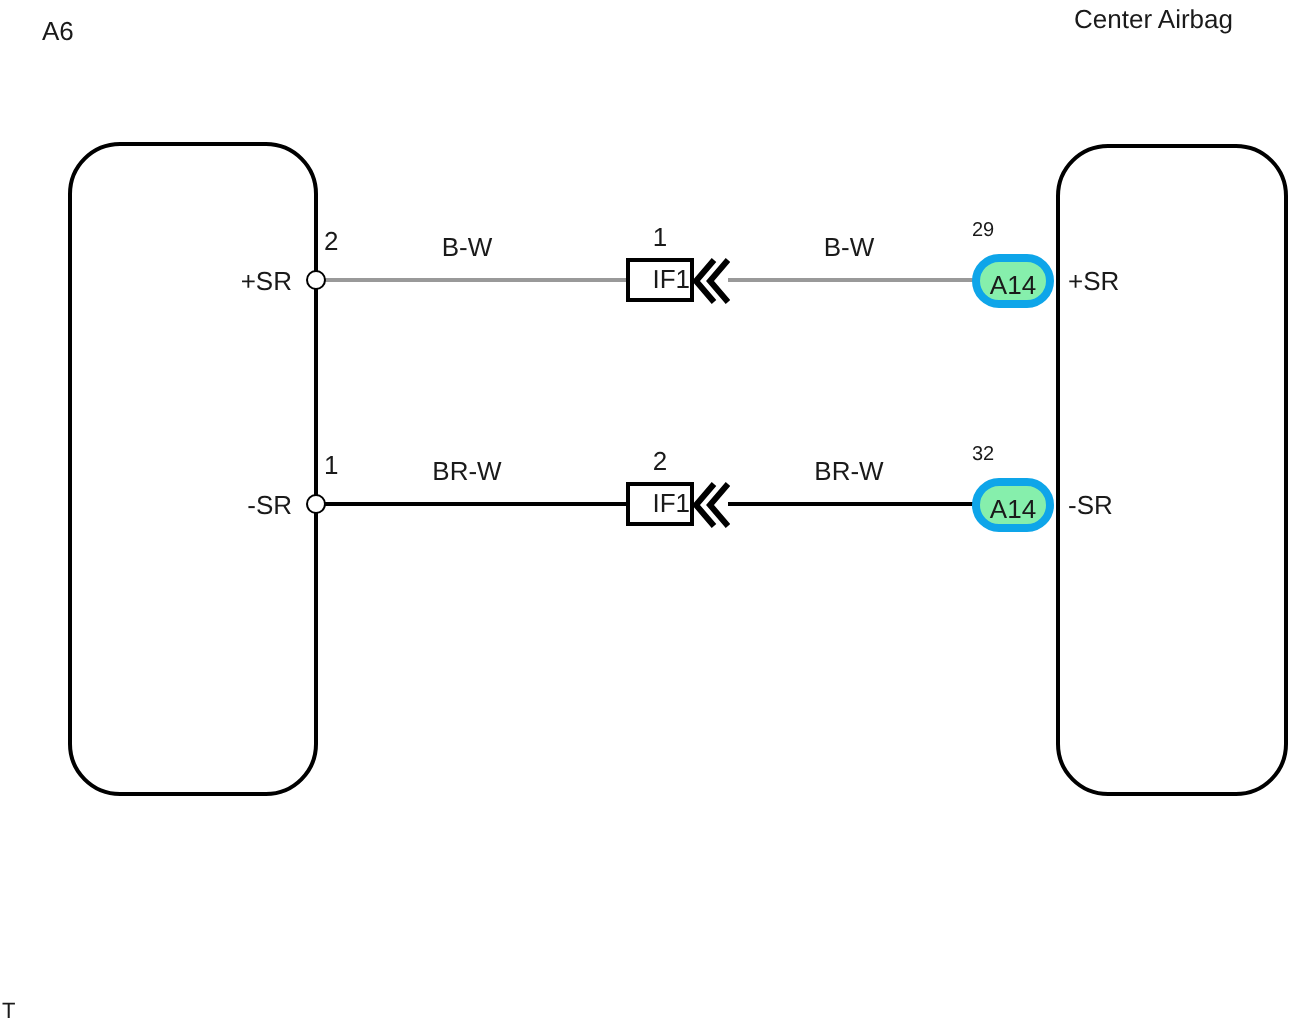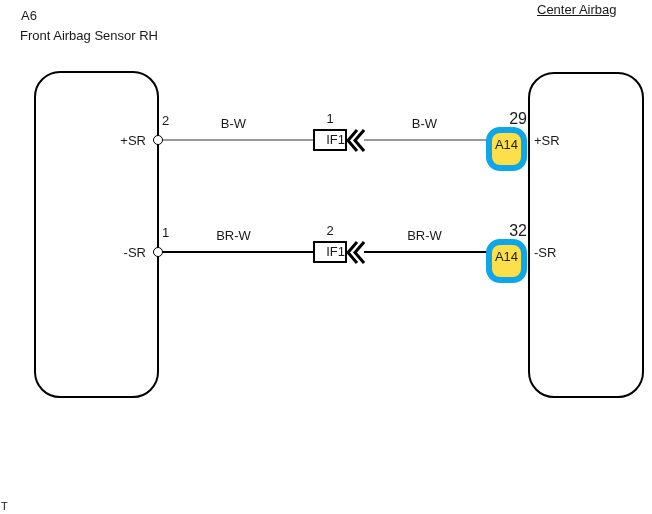--- a/index.html
+++ b/index.html
@@ -13,21 +13,21 @@
     width: 652px;
     height: 514px;
     background: #ffffff;
     overflow: hidden;
   }
   .txt { position: absolute; font-size: 13px; line-height: 15px; white-space: nowrap; }
 
   
   .hdr-left-1  { left: 21px;  top: 8px;  }
   .hdr-left-2  { left: 20px;  top: 28px; }
-  .hdr-right-1 { left: 537px; top: 2px; text-decoration: underline;  }
+  .hdr-right-1 { left: 537px; top: 2px;  }
   .hdr-right-2 { left: 537px; top: 17px; }
 
   
   .component-box {
     position: absolute;
     border: 2px solid #000;
     border-radius: 26px;
     background: #fff;
   }
   .box-left  { left: 34px;  top: 71px; width: 125px; height: 327px; }
@@ -63,35 +63,34 @@
     width: 34px; height: 22px;
     border: 2px solid #000; background: #fff;
     font-size: 13px; text-align: right; line-height: 18px;
   }
   .if-num { position: absolute; left: 313px; top: 4px; width: 34px; text-align: center; font-size: 13px; }
 
   .chevron { position: absolute; left: 345px; top: 21px; }
 
   .a14-oval {
     position: absolute; left: 486px; top: 20px;
-    width: 41px; height: 44px;
-    border: 6px solid #0ea5e9; border-radius: 14px; background: #fde047;
+    width: 41px; height: 27px;
+    border: 4px solid #0ea5e9; border-radius: 14px; background: #86efac;
     font-size: 13px; text-align: center; line-height: 23px;
   }
-  .a14-num { position: absolute; left: 486px; top: 3px; width: 41px; text-align: right; font-size: 16px; }
+  .a14-num { position: absolute; left: 486px; top: 3px; width: 41px; text-align: left; font-size: 10px; }
 
   .footer-t { position: absolute; left: 1px; top: 500px; font-size: 11px; line-height: 12px; }
 </style>
 </head>
 <body>
 
 <div class="canvas">
 
   <div class="txt hdr-left-1">A6</div>
-  <div class="txt hdr-left-2">Front Airbag Sensor RH</div>
   <div class="txt hdr-right-1">Center Airbag</div>
 
   <div class="component-box box-left"></div>
   <div class="component-box box-right"></div>
 
   <div class="wire-row row-top">
     <div class="wire-seg seg1" style="background: rgb(153, 153, 153);"></div>
     <div class="wire-seg seg2" style="background: rgb(153, 153, 153);"></div>
     <div class="left-pin-label">+SR</div>
     <div class="terminal-circle"></div>

